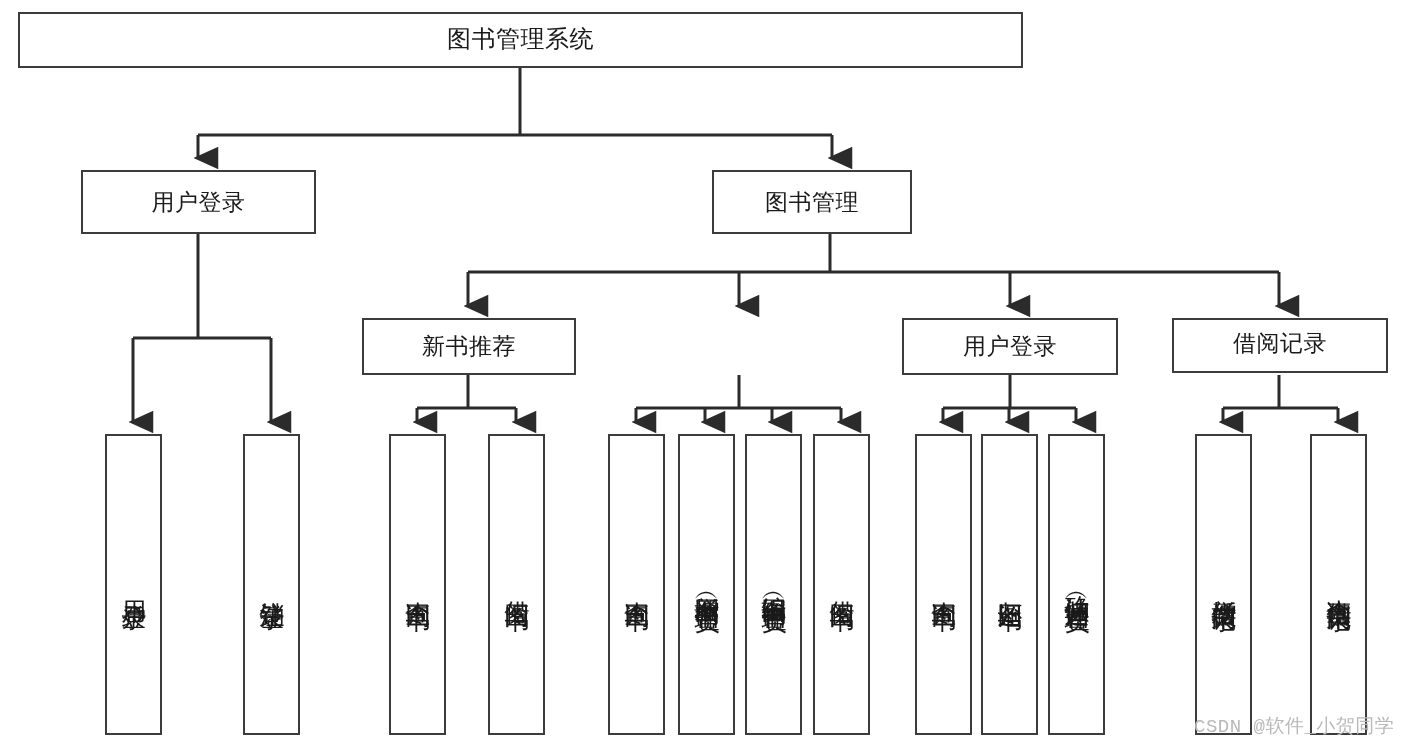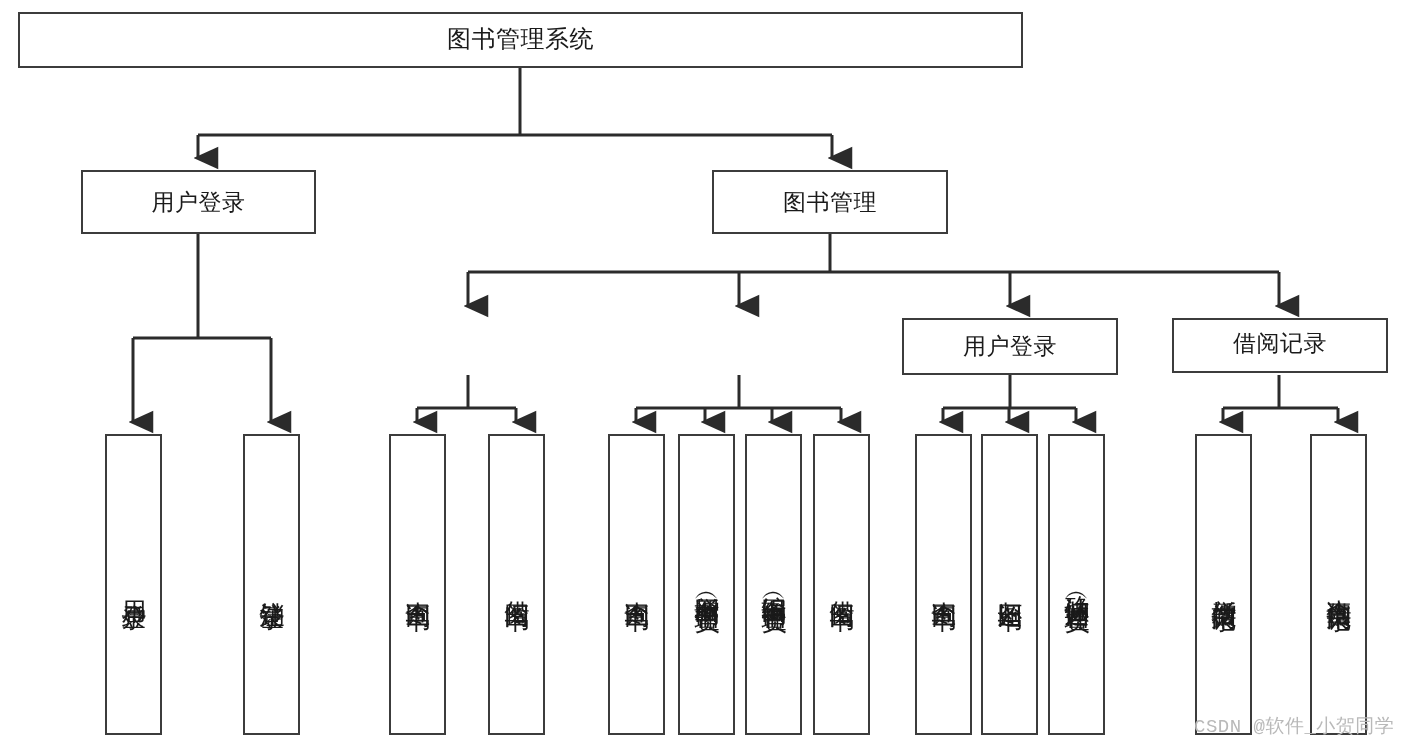--- a/index.html
+++ b/index.html
@@ -129,24 +129,27 @@
     </g>
   </svg>
 
   <div class="node-box root" style="left:18px; top:12px; width:1005px; height:56px;">
     <span class="node-label">图书管理系统</span>
   </div>
 
   <div class="node-box" style="left:81px; top:170px; width:235px; height:64px;">
     <span class="node-label">用户登录</span>
   </div>
-  <div class="node-box" style="left:712px; top:170px; width:236px; height:64px;">
+  <div class="node-box" style="left:712px; top:170px; width:200px; height:64px;">
     <span class="node-label">图书管理</span>
   </div>
 
+  <div class="node-box" style="left:362px; top:318px; width:214px; height:57px;">
+    <span class="node-label">新书推荐</span>
+  </div>
   <div class="node-box" style="left:902px; top:318px; width:216px; height:57px;">
     <span class="node-label">用户登录</span>
   </div>
   <div class="node-box" style="left:1172px; top:318px; width:216px; height:55px;font-family:Liberation Mono, monospace;">
     <span class="node-label">借阅记录</span>
   </div>
 
   <div class="node-box leaf" style="left:105px; top:434px; width:57px; height:301px;">
     <span class="node-label">用户登录</span>
   </div>

